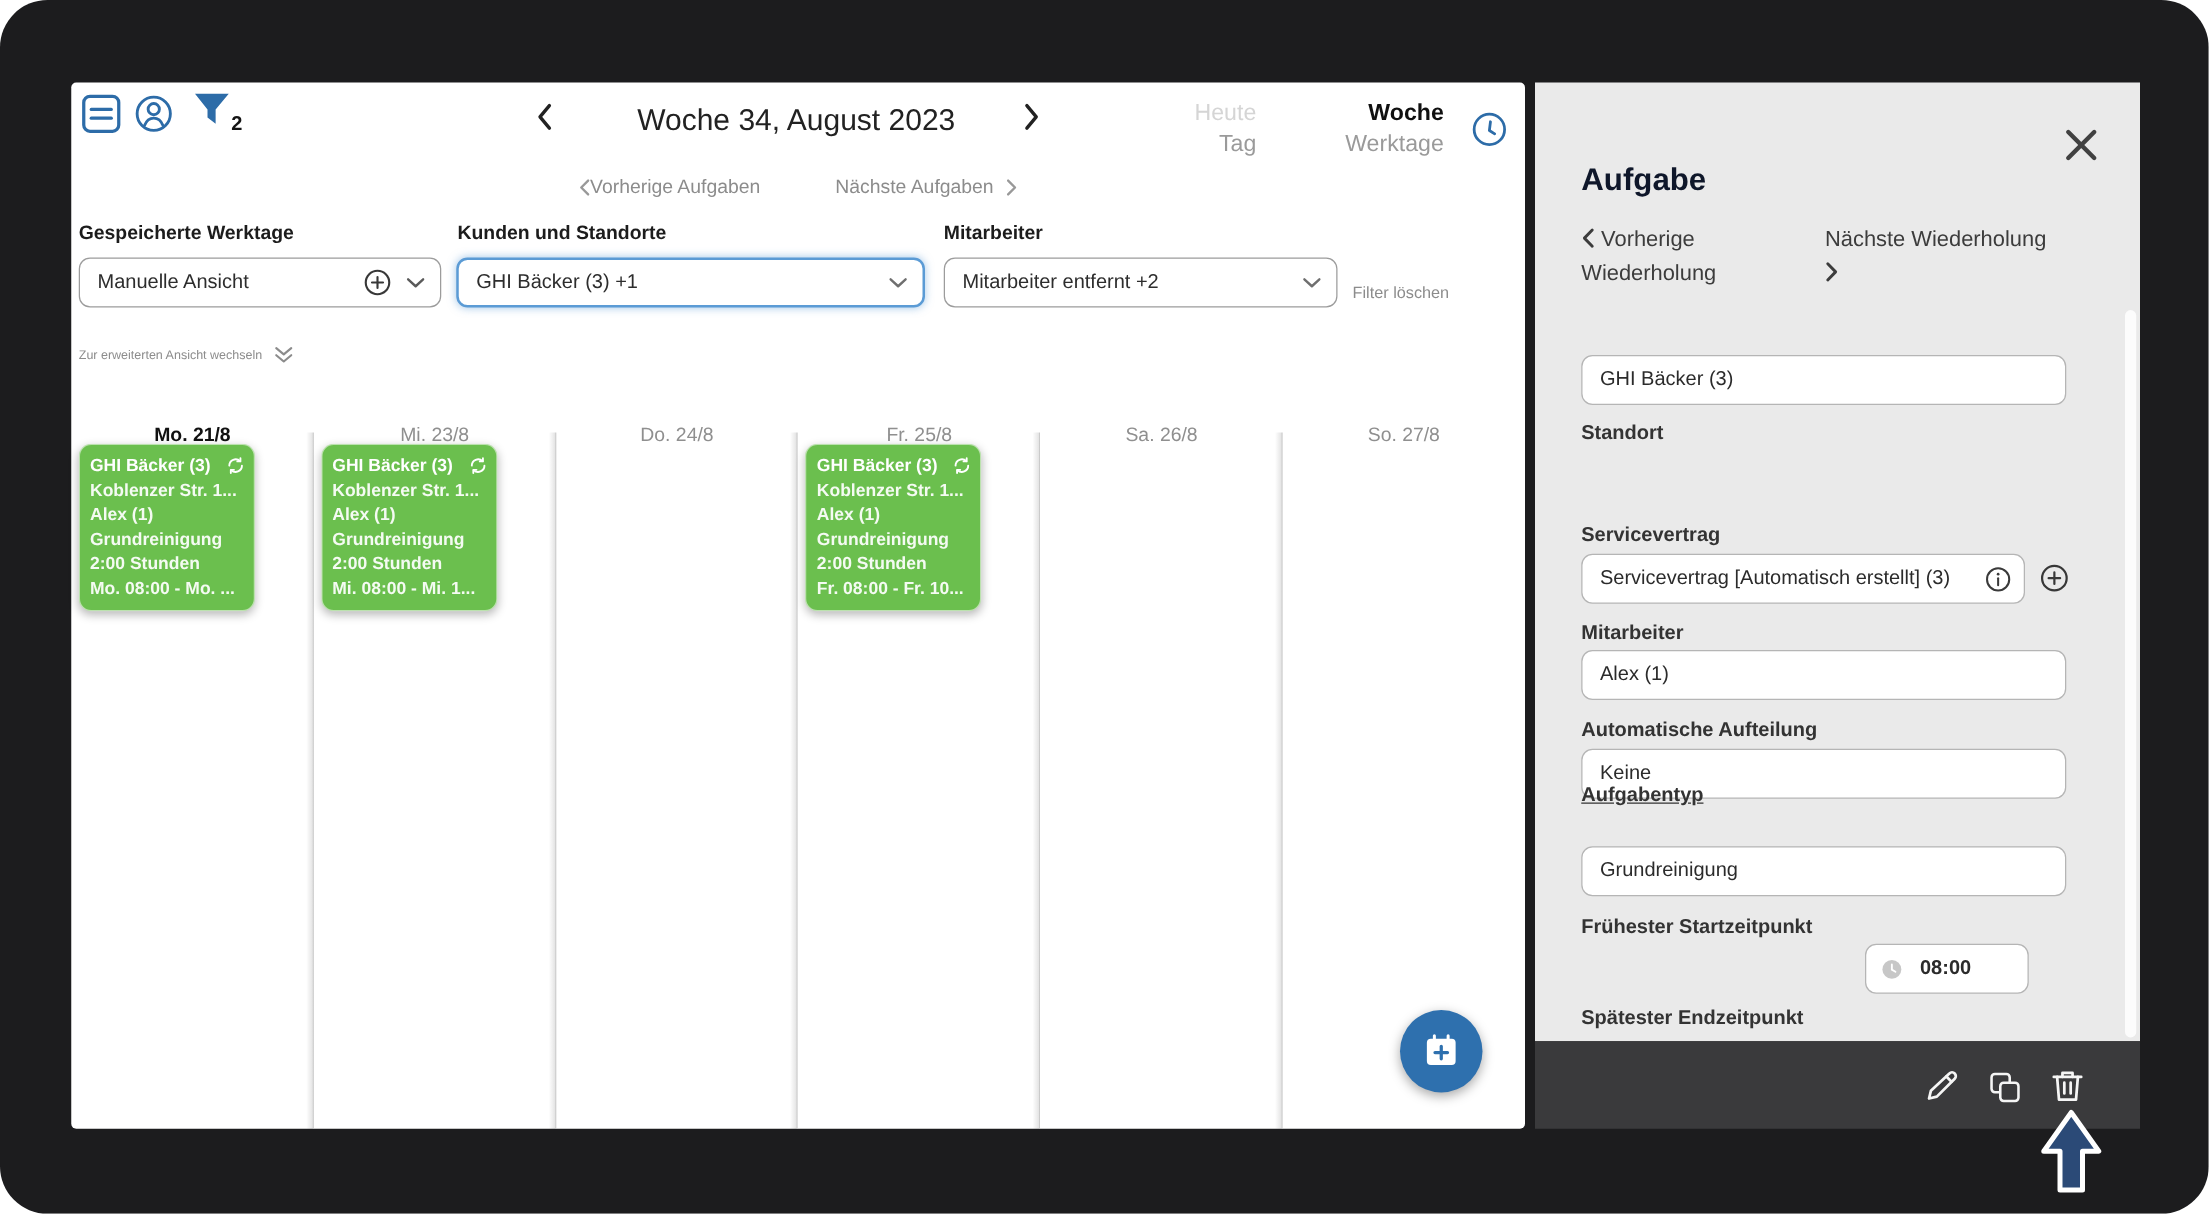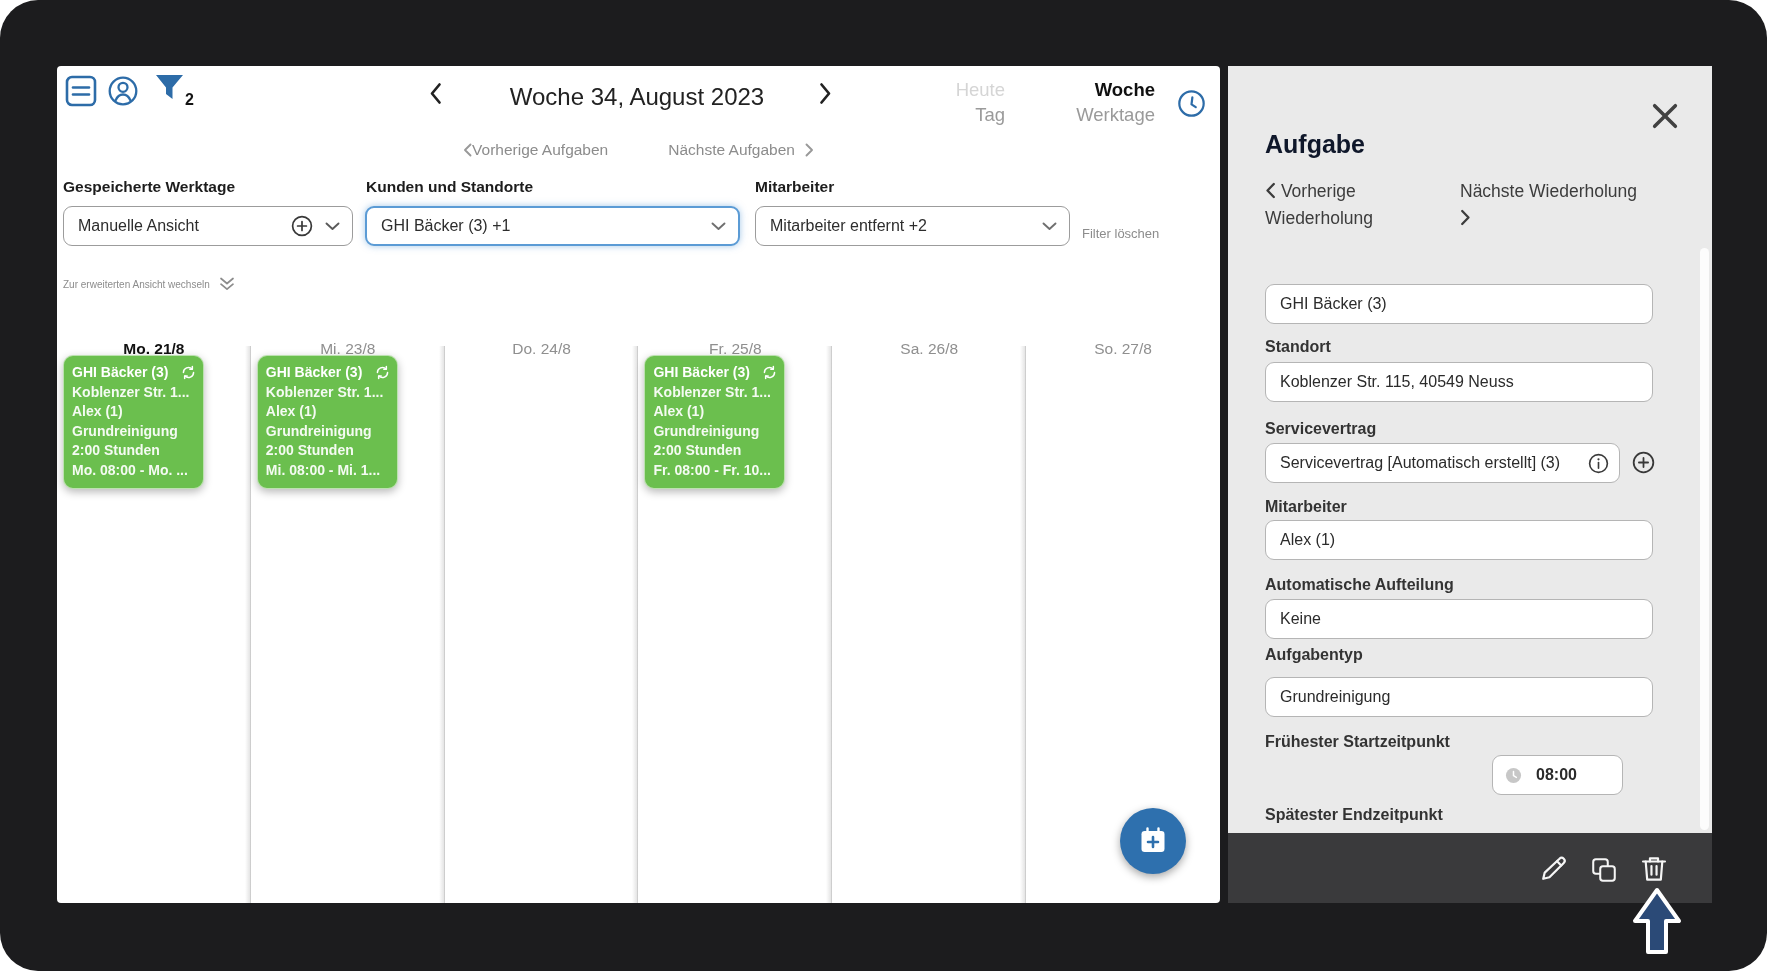--- a/index.html
+++ b/index.html
@@ -269,23 +269,20 @@
           <path d="M2.2 2l6.3 6.5L2.2 15"></path>
         </svg>
     </div>
 
     <div class="abs p-label" style="left:37px;top:194px;margin-top:34px;">Kunde</div>
     <div class="p-box" style="top:218px;">
         <span>GHI Bäcker (3)</span>
       </div>
 
     <div class="abs p-label" style="left:37px;top:272px;">Standort</div>
-    <div class="p-box" style="top:296px;">
-        <span>Koblenzer Str. 115, 40549 Neuss</span>
-      </div>
 
     <div class="abs p-label" style="left:37px;top:354px;">Servicevertrag</div>
     <div class="p-box" style="top:377px;width:355px;padding-right:10px;">
       <span style="white-space:nowrap;overflow:hidden;flex:1;">Servicevertrag [Automatisch erstellt] (3)</span>
       <svg width="21" height="21" viewBox="0 0 22 22" fill="none" stroke="#3a3a3a" stroke-width="1.7" stroke-linecap="round" style="flex:none;margin-left:8px;">
           <circle cx="11" cy="11" r="9.3"></circle>
           <path d="M11 10v6"></path>
           <circle cx="11" cy="6.6" r="1.15" fill="#3a3a3a" stroke="none"></circle>
         </svg>
     </div>
@@ -299,21 +296,21 @@
     <div class="abs p-label" style="left:37px;top:432px;">Mitarbeiter</div>
     <div class="p-box" style="top:454px;">
         <span>Alex (1)</span>
       </div>
 
     <div class="abs p-label" style="left:37px;top:510px;">Automatische Aufteilung</div>
     <div class="p-box" style="top:533px;">
         <span>Keine</span>
       </div>
 
-    <div class="abs p-label" style="left:37px;top:580px;">Aufgabentyp</div>
+    <div class="abs p-label" style="left:37px;top:562px;text-decoration:underline;">Aufgabentyp</div>
     <div class="p-box" style="top:611px;">
         <span>Grundreinigung</span>
       </div>
 
     <div class="abs p-label" style="left:37px;top:667px;">Frühester Startzeitpunkt</div>
     <div class="p-box" style="left:264px;top:689px;width:131px;padding:0 12px;">
       <svg width="17" height="17" viewBox="0 0 18 18">
           <circle cx="9" cy="9" r="8" fill="#c7c7c7"></circle>
           <path d="M9 4.8v4.4l3 1.8" stroke="#fff" stroke-width="1.6" fill="none" stroke-linecap="round"></path>
         </svg>

